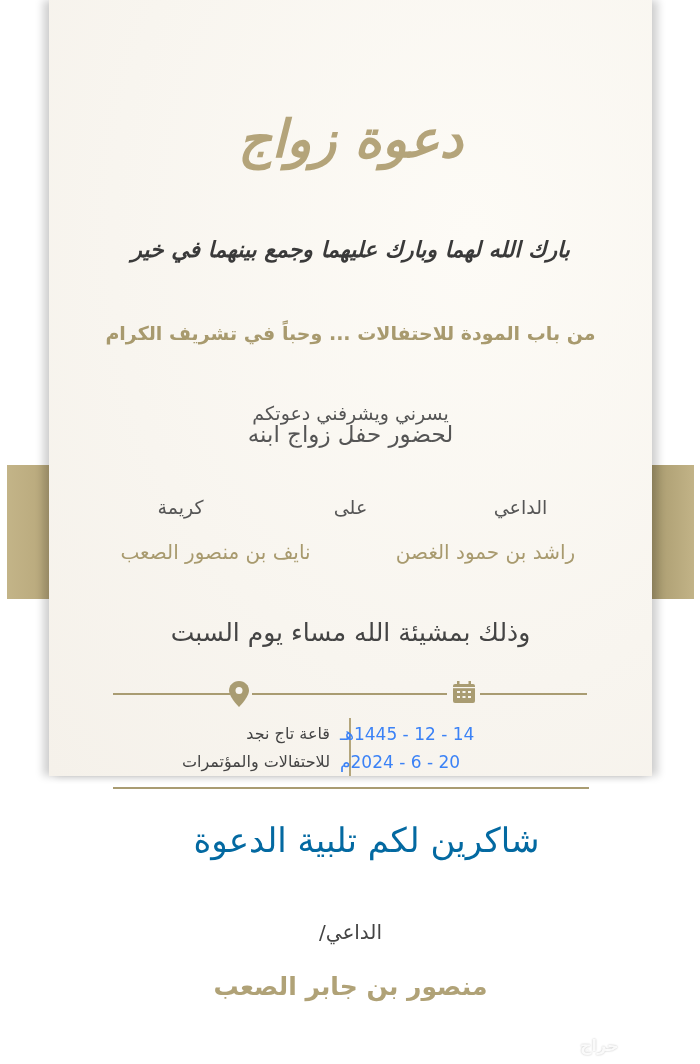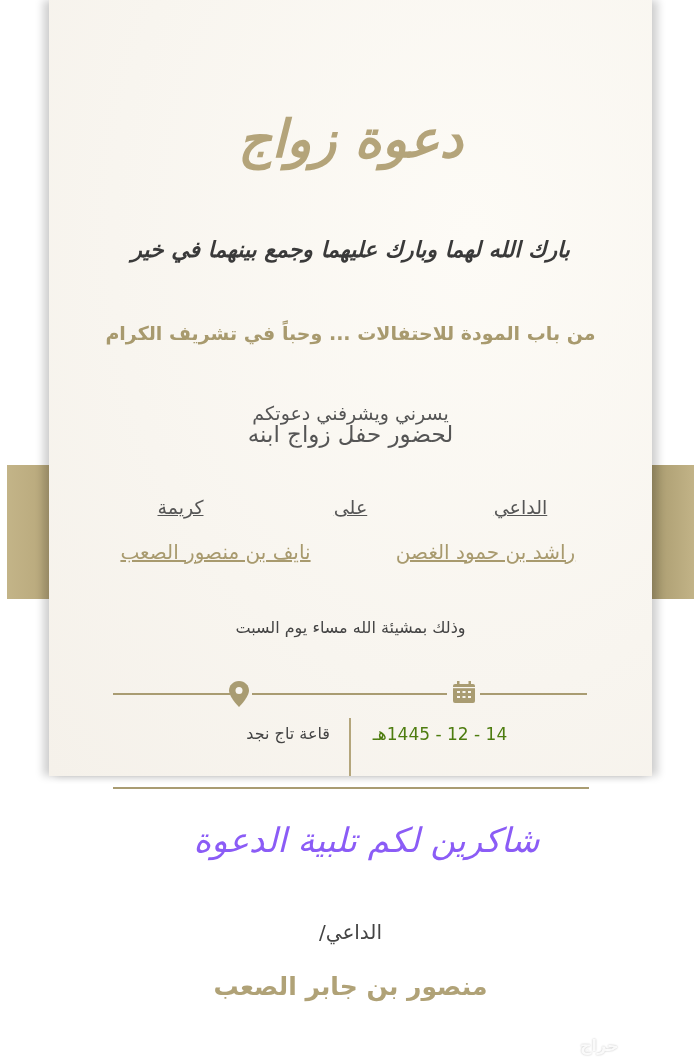--- a/index.html
+++ b/index.html
@@ -27,33 +27,32 @@
   }
   .blessing {
     top: 236px; font-family: "DejaVu Serif", serif; font-size: 22px;
     color: #3a3a3a; font-weight: bold; font-style: italic;
   }
   .intro { top: 322px; font-size: 19px; color: #a89a6e; font-weight: bold; }
   .line1 { top: 394px; font-size: 19px; color: #555; margin-top: 8px; }
   .line2 { top: 421px; font-size: 23px; color: #555; letter-spacing: 3px; }
   .row { position: absolute; left: 0; right: 0; display: flex; justify-content: center; gap: 0; }
   .roles { top: 496px; font-size: 19px; color: #555; }
-  .roles span, .names span { display: inline-block; text-align: center; text-decoration: underline; }
+  .roles span, .names span { display: inline-block; text-align: center; }
   .names { top: 540px; font-size: 20px; color: #a89a6e; }
-  .when { top: 618px; font-size: 16px; color: #444; }
+  .when { top: 618px; font-size: 25px; color: #444; }
   .hline { position: absolute; top: 693px; height: 1.5px; background: #a99c72; }
   .icon-cal { position: absolute; left: 402px; top: 680px; width: 24px; height: 24px; }
   .icon-pin { position: absolute; left: 178px; top: 680px; width: 22px; height: 28px; }
   .vdiv { position: absolute; left: 300px; top: 718px; width: 2px; height: 58px; background: #b4a67c; }
-  .date { position: absolute; left: 315px; width: 200px; top: 720px; font-size: 17px; color: #4d7c0f; direction: rtl; text-align: center; line-height: 28px; }
+  .date { position: absolute; left: 315px; width: 200px; top: 720px; font-size: 17px; color: #3b82f6; direction: rtl; text-align: left; line-height: 28px; }
   .venue { position: absolute; left: 80px; width: 200px; top: 720px; font-size: 16px; color: #444; direction: rtl; text-align: right; line-height: 28px; }
   .bottomline { position: absolute; left: 63px; width: 476px; top: 787px; height: 1.5px; background: #a99c72; }
   .thanks {
-    top: 820px; font-family: "DejaVu Serif", serif; font-size: 34px; color: #8b5cf6;
-    font-style: italic;
+    top: 820px; font-family: "DejaVu Serif", serif; font-size: 34px; color: #0369a1;
     padding-left: 32px;
   }
   .hostlabel { top: 920px; font-size: 20px; color: #444; letter-spacing: 3px; }
   .hostname { top: 972px; font-size: 25px; color: #b0a277; font-weight: bold; letter-spacing: 2px; }
   .watermark {
     position: absolute; left: 580px; top: 1036px; font-size: 16px; color: rgba(255,255,255,0.9);
     text-shadow: 0 0 2px #bbb; font-weight: bold; direction: rtl;
   }
 </style>
 </head>
@@ -103,24 +102,26 @@
     <rect x="5" y="16" width="3" height="2"></rect>
       <rect x="10.5" y="16" width="3" height="2"></rect>
       <rect x="16" y="16" width="3" height="2"></rect>
   </g>
 </svg>
 
 <div class="vdiv" style="left:349px;"></div>
 
 <div class="date" style="left:340px;">
   <div>14 - 12 - 1445هـ</div>
+  <div>20 - 6 - 2024م</div>
 </div>
 
 <div class="venue" style="left:130px;">
   <div style="letter-spacing:2px;">قاعة تاج نجد</div>
+  <div>للاحتفالات والمؤتمرات</div>
 </div>
 
 <div class="bottomline" style="left:113px; width:476px;"></div>
 
 <div class="card" style="background:transparent; box-shadow:none; pointer-events:none;">
   <div class="abs thanks">شاكرين لكم تلبية الدعوة</div>
   <div class="abs hostname">منصور بن جابر الصعب</div>
   <div class="abs hostlabel">الداعي/</div>
 </div>
 

